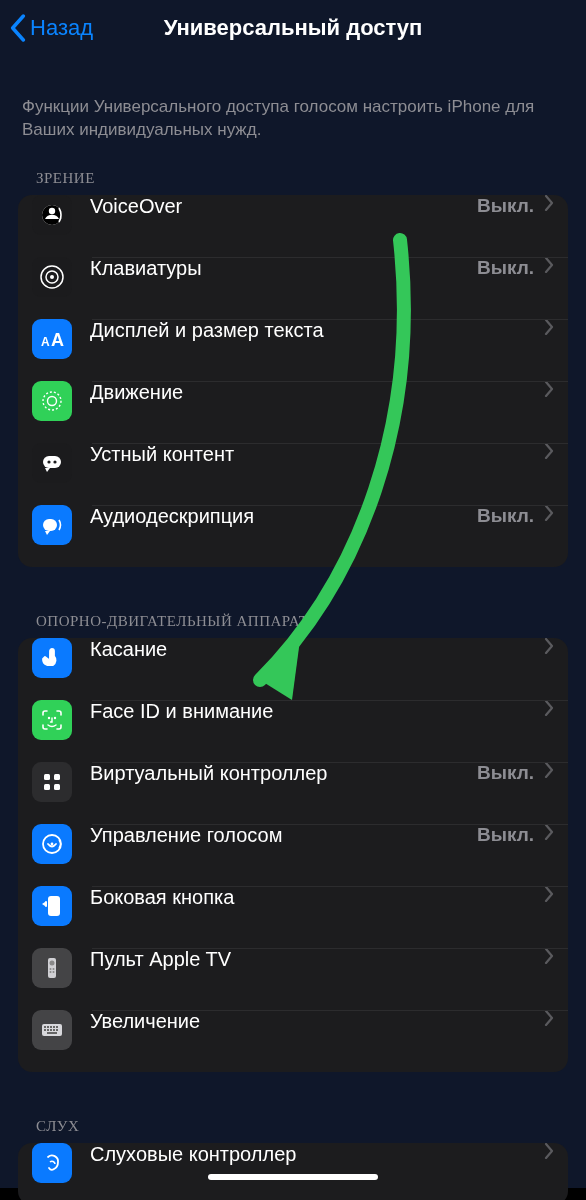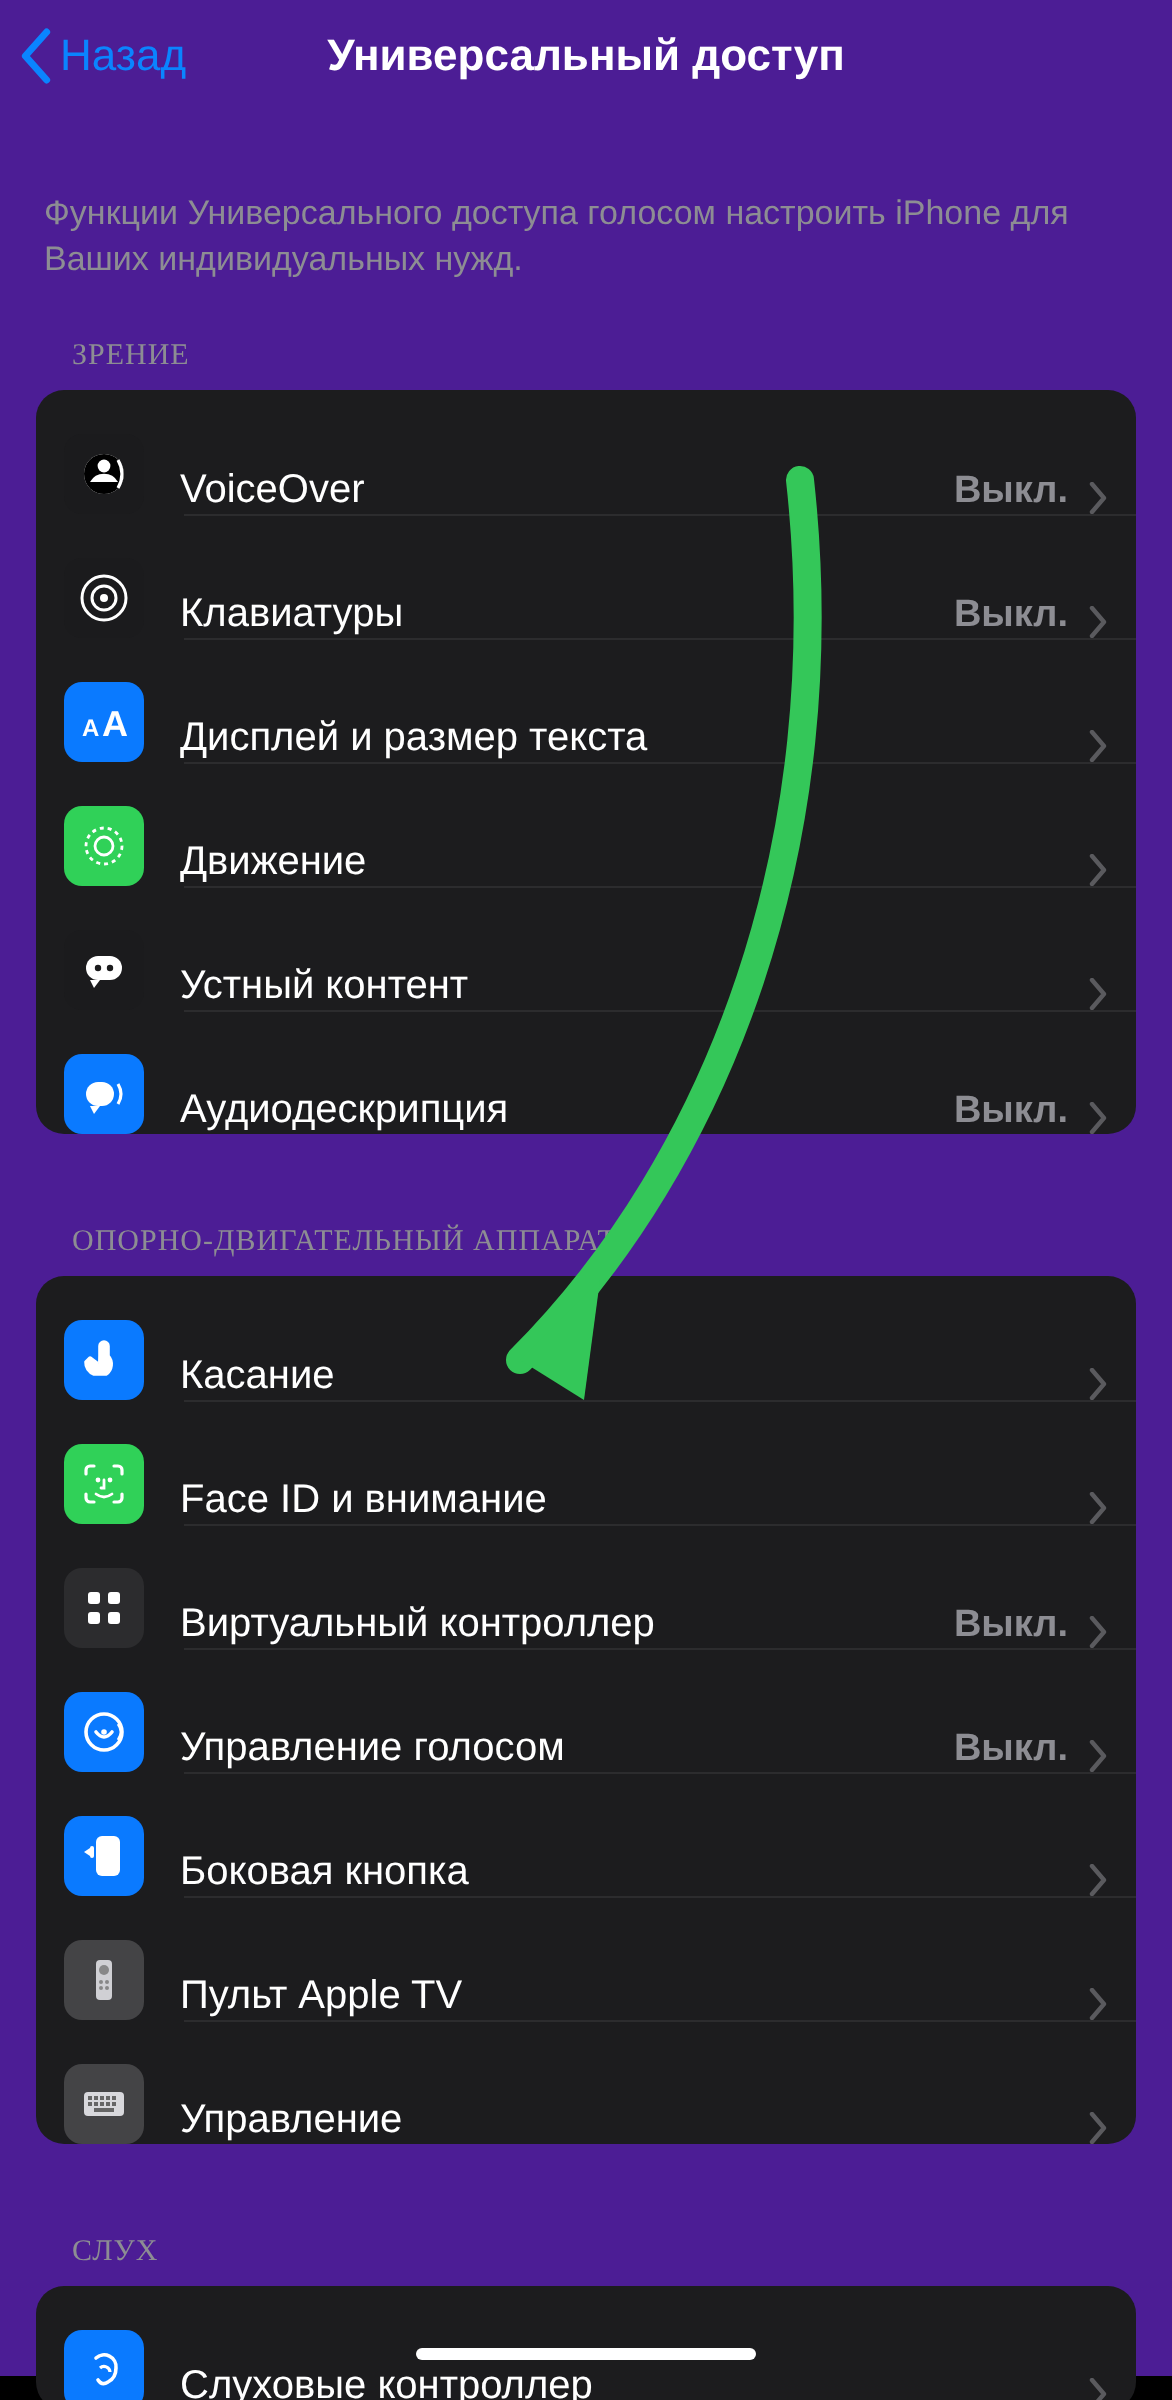--- a/index.html
+++ b/index.html
@@ -1,26 +1,26 @@
 <!DOCTYPE html>
 <html><head>
 <meta charset="utf-8">
 <style>
   * { margin: 0; padding: 0; box-sizing: border-box; -webkit-font-smoothing: antialiased; }
   html, body { width: 586px; height: 1200px; background: #000; color: #fff; font-family: -apple-system, "SF Pro Text", "Helvetica Neue", Arial, sans-serif; overflow: hidden; }
-  .screen { position: relative; width: 586px; height: 1188px; background: #4c1d95; }
+  .screen { position: relative; width: 586px; height: 1188px; background: #0f172a; }
   .navbar { display: flex; align-items: center; height: 56px; padding: 0 10px; }
   .back { display: flex; align-items: center; color: #0a84ff; font-size: 22px; cursor: pointer; }
   .back svg { width: 16px; height: 28px; margin-right: 4px; }
   .title { position: absolute; left: 0; right: 0; text-align: center; font-size: 22px; font-weight: 600; color: #fff; pointer-events: none; }
   .content { padding: 0 18px; }
   .intro { color: #8d8d93; font-size: 17px; line-height: 1.35; margin: 40px 4px 28px 4px; }
   .section-header { color: #8d8d93; font-size: 15px; letter-spacing: 0.5px; margin: 18px 4px 8px 18px; text-transform: uppercase; font-family: Liberation Serif, serif; }
   .group { background: #1c1c1e; border-radius: 14px; overflow: hidden; }
-  .row { display: flex; align-items: flex-end; height: 62px; padding: 0 14px 0 14px; position: relative; cursor: pointer; }
+  .row { display: flex; align-items: flex-start; height: 62px; padding: 0 14px 0 14px; position: relative; cursor: pointer; }
   .row + .row::before { content: ""; position: absolute; top: 0; left: 74px; right: 0; height: 1px; background: #2c2c2e; }
   .icon-wrap { width: 40px; height: 40px; border-radius: 9px; display: flex; align-items: center; justify-content: center; margin-right: 18px; flex-shrink: 0; }
   .icon-wrap.navy { background: #1b1b1d; }
   .icon-wrap.blue { background: #0a7aff; }
   .icon-wrap.green { background: #30d158; }
   .icon-wrap.gray { background: #444446; }
   .icon-wrap.darkgray { background: #2c2c2e; }
   .icon-wrap svg { width: 26px; height: 26px; }
   .row-label { font-size: 20px; color: #fff; flex: 1; white-space: nowrap; overflow: hidden; text-overflow: ellipsis; }
   .row-value { font-size: 19px; color: #8d8d93; margin-right: 10px; font-weight: bold; }
@@ -270,21 +270,21 @@
                 <rect x="17" y="9" width="2" height="2"></rect>
                 <rect x="5" y="12" width="2" height="2"></rect>
                 <rect x="8" y="12" width="2" height="2"></rect>
                 <rect x="11" y="12" width="2" height="2"></rect>
                 <rect x="14" y="12" width="2" height="2"></rect>
                 <rect x="17" y="12" width="2" height="2"></rect>
                 <rect x="8" y="15" width="10" height="2"></rect>
               </g>
             </svg>
         </div>
-        <div class="row-label">Управление</div>
+        <div class="row-label">Увеличение</div>
         <div class="chev">
             <svg viewBox="0 0 10 16">
               <path d="M2 1 L8 8 L2 15" stroke="#5a5a5e" stroke-width="2.2" fill="none" stroke-linecap="round" stroke-linejoin="round"></path>
             </svg>
           </div>
       </div>
     </div>
 
     <div style="height:28px"></div>
 

